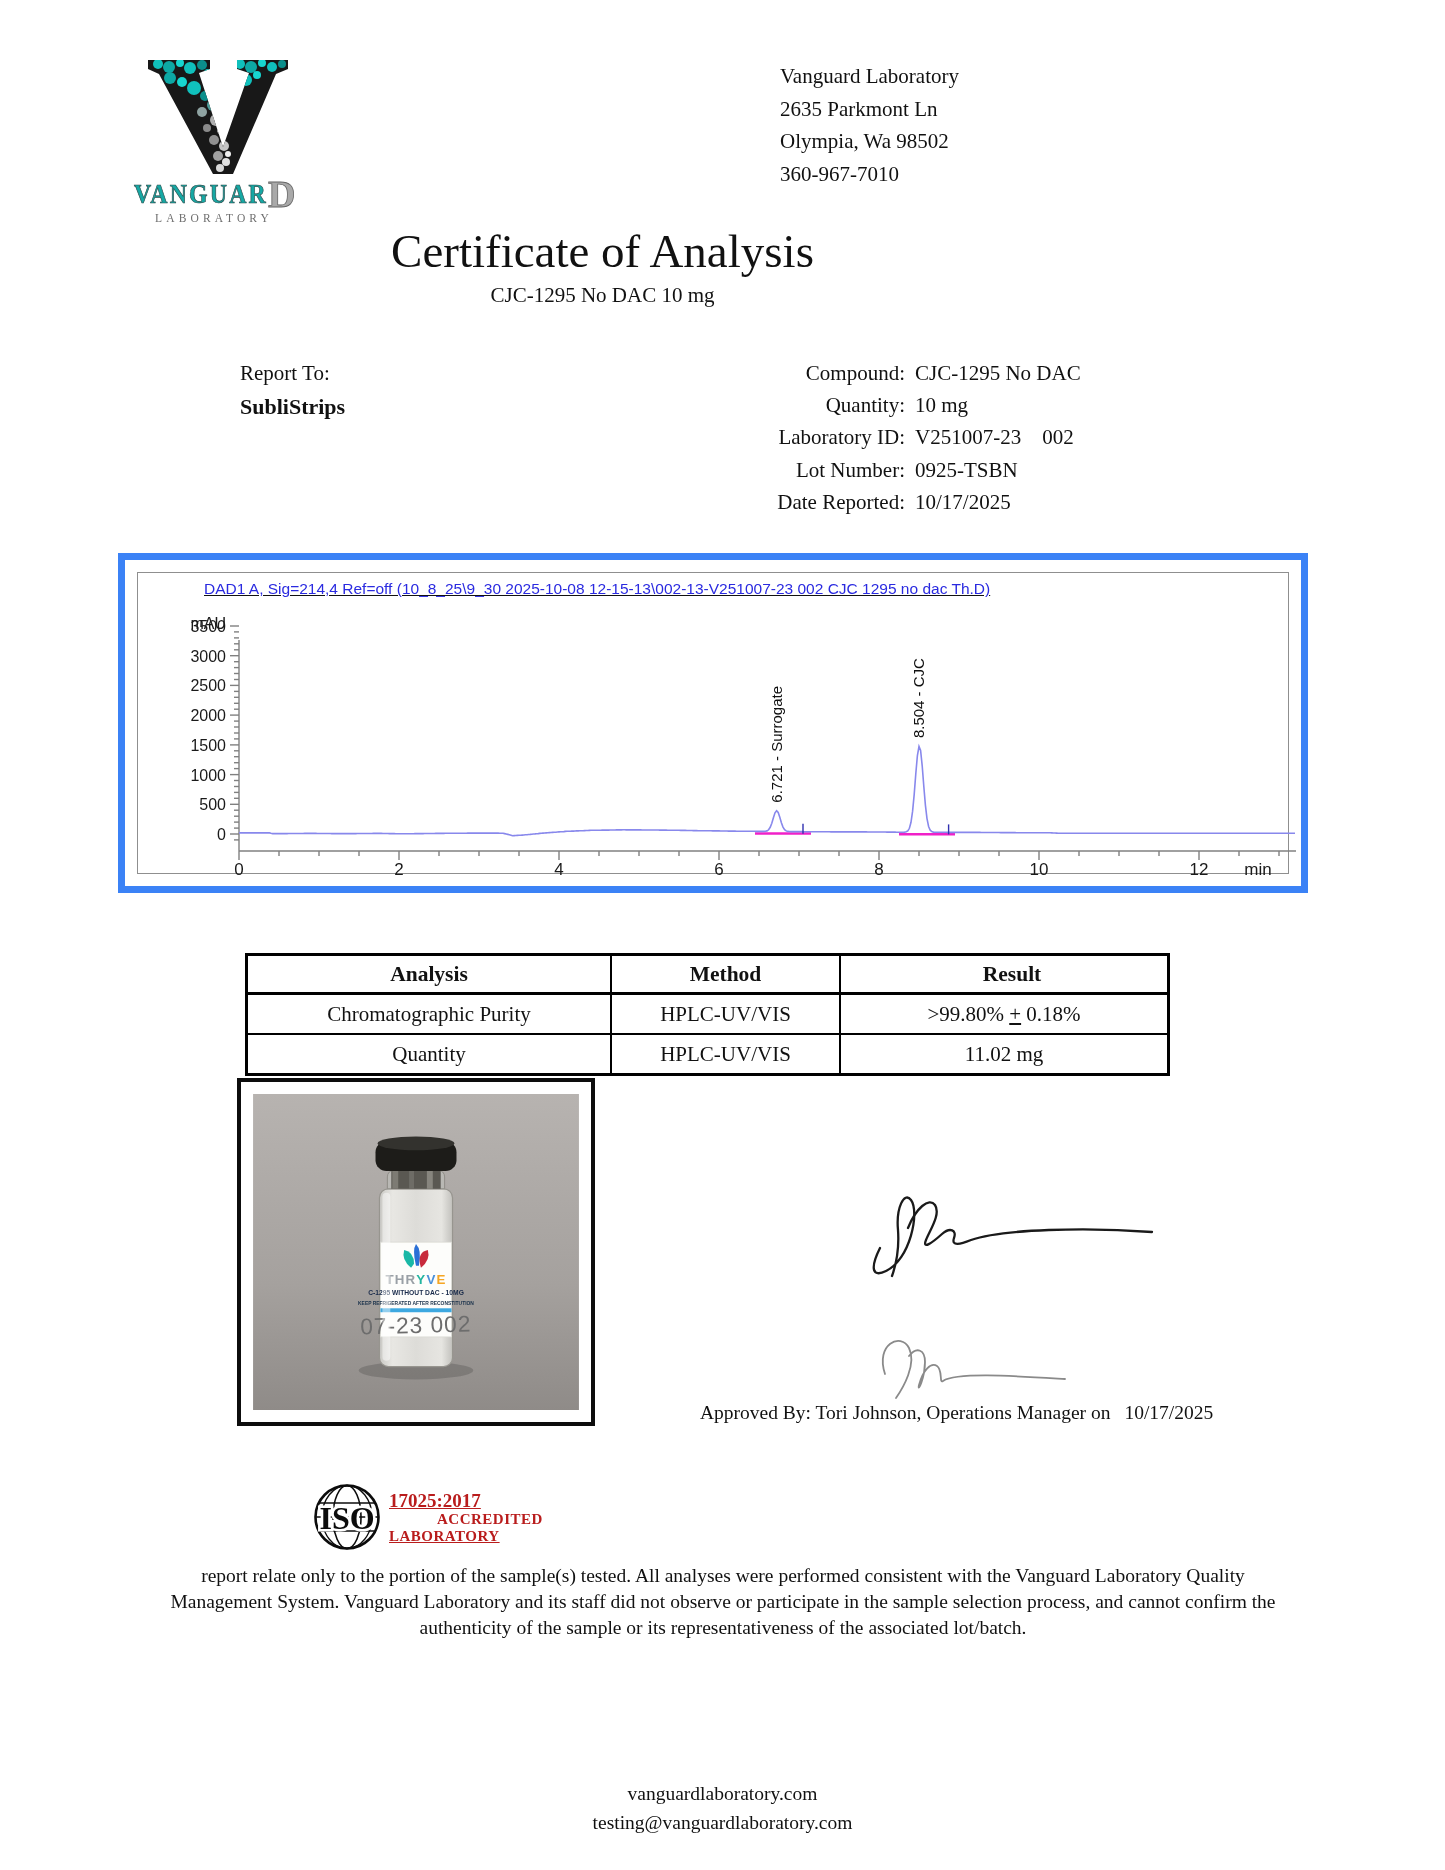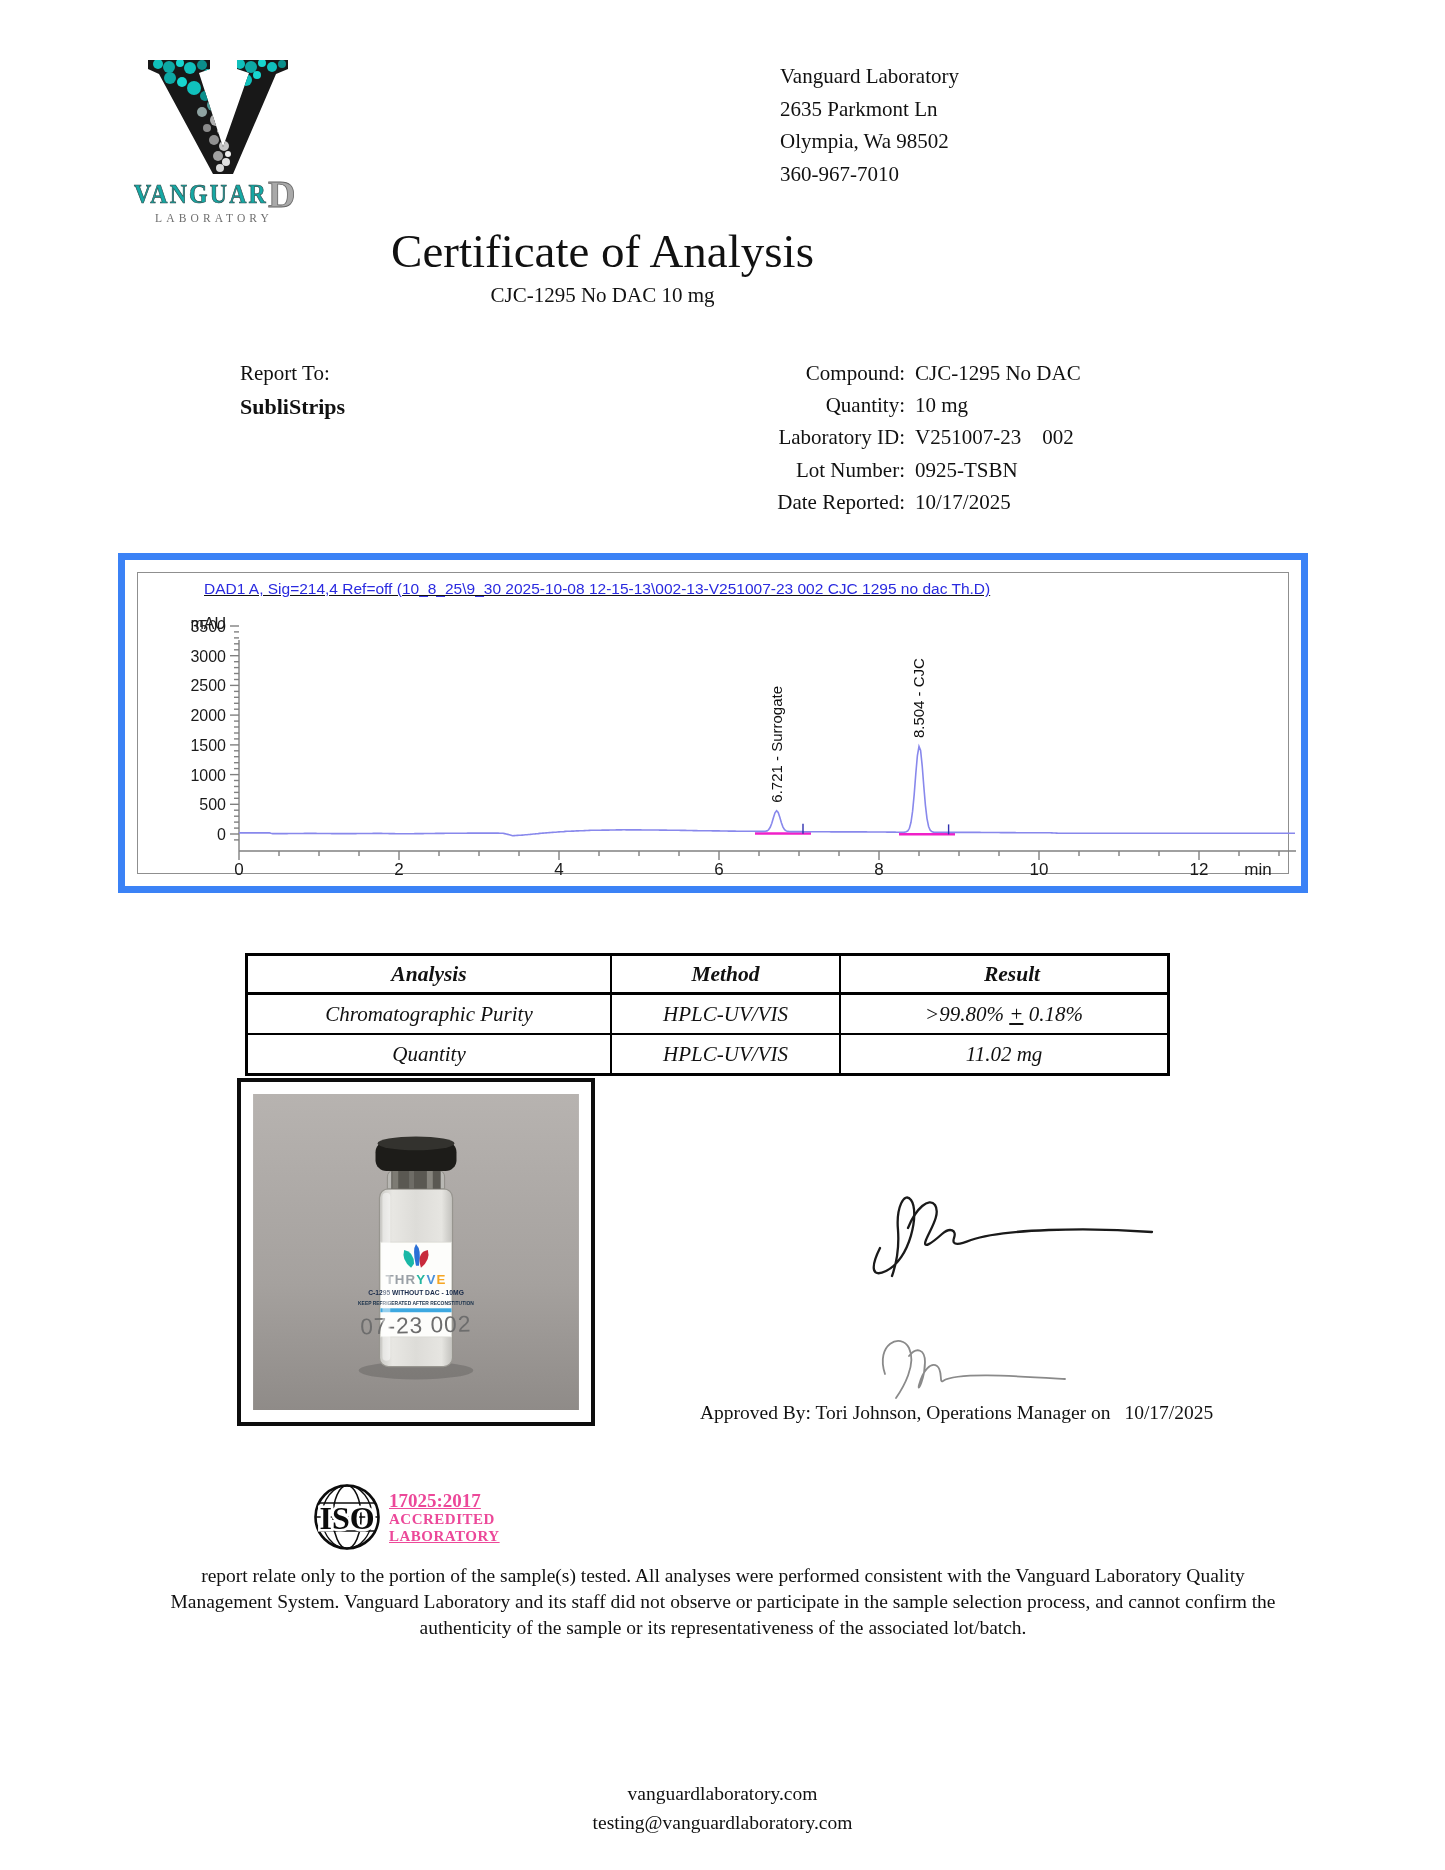--- a/index.html
+++ b/index.html
@@ -29,21 +29,21 @@
                margin:7px 0 0 66px;white-space:nowrap;}
   #chrom-svg{display:block;}
   .ax{stroke:#808080;stroke-width:1.4;fill:none;}
   .ylab{font:16px "Liberation Sans",sans-serif;fill:#1a1a1a;text-anchor:end;}
   .xlab{font:17px "Liberation Sans",sans-serif;fill:#1a1a1a;text-anchor:middle;}
   .plab{font:15px "Liberation Sans",sans-serif;fill:#101010;}
 
   
   .results{left:245px;top:953px;border-collapse:collapse;background:#fff;
            font-size:21px;text-align:center;}
-  .results,.results th,.results td{border:2px solid #000;font-style:italic;}
+  .results,.results th,.results td{border:2px solid #000;}
   .results{border-width:3px;}
   .results th{border-bottom-width:3px;font-size:21.5px;height:34px;}
   .results td{height:36px;}
   .col-a{width:360px;} .col-m{width:225px;} .col-r{width:308px;padding-left:17px;}
   .pm{text-decoration:underline;}
 
   
   .vial-frame{left:237px;top:1078px;width:358px;height:348px;border:4px solid #0d0d0d;
               padding:12px;box-sizing:border-box;background:#fff;}
   .vial-photo{width:100%;height:100%;}
@@ -51,23 +51,23 @@
   
   .sig1{left:852px;top:1186px;}
   .sig2{left:865px;top:1328px;}
   .sign-line{font-size:19.5px;white-space:nowrap;}
   .report-line{left:705px;top:1300px;}
   .approve-line{left:700px;top:1402px;}
   .sign-date{margin-left:14px;}
 
   
   .iso{left:312px;top:1482px;display:flex;align-items:center;gap:7px;}
-  .iso-text{font-family:"Liberation Serif",serif;font-weight:bold;color:#ec4899;}
+  .iso-text{font-family:"Liberation Serif",serif;font-weight:bold;color:#b91c1c;}
   .iso-l1{font-size:19px;text-decoration:underline;line-height:21px;}
-  .iso-l2{font-size:15px;line-height:17px;letter-spacing:.5px;}
+  .iso-l2{font-size:15px;line-height:17px;letter-spacing:.5px;margin-left:48px;}
   .iso-l3{font-size:15px;line-height:17px;letter-spacing:.5px;text-decoration:underline;}
 
   
   .disclaimer{left:108px;top:1563px;width:1230px;text-align:center;
               font-size:19.5px;line-height:26px;}
   .footer-links{left:0;top:1780px;width:1445px;text-align:center;
                 font-size:19.5px;line-height:28.5px;}
 </style>
 </head>
 <body>

